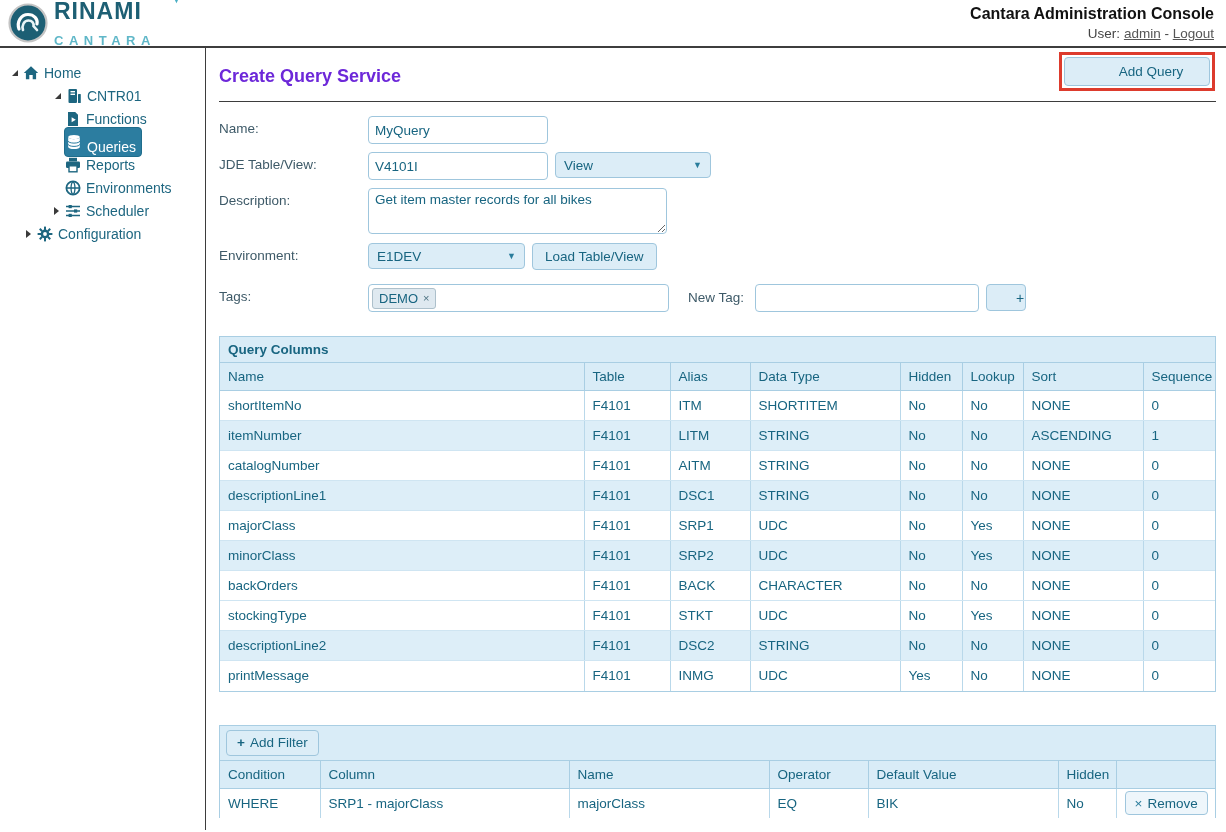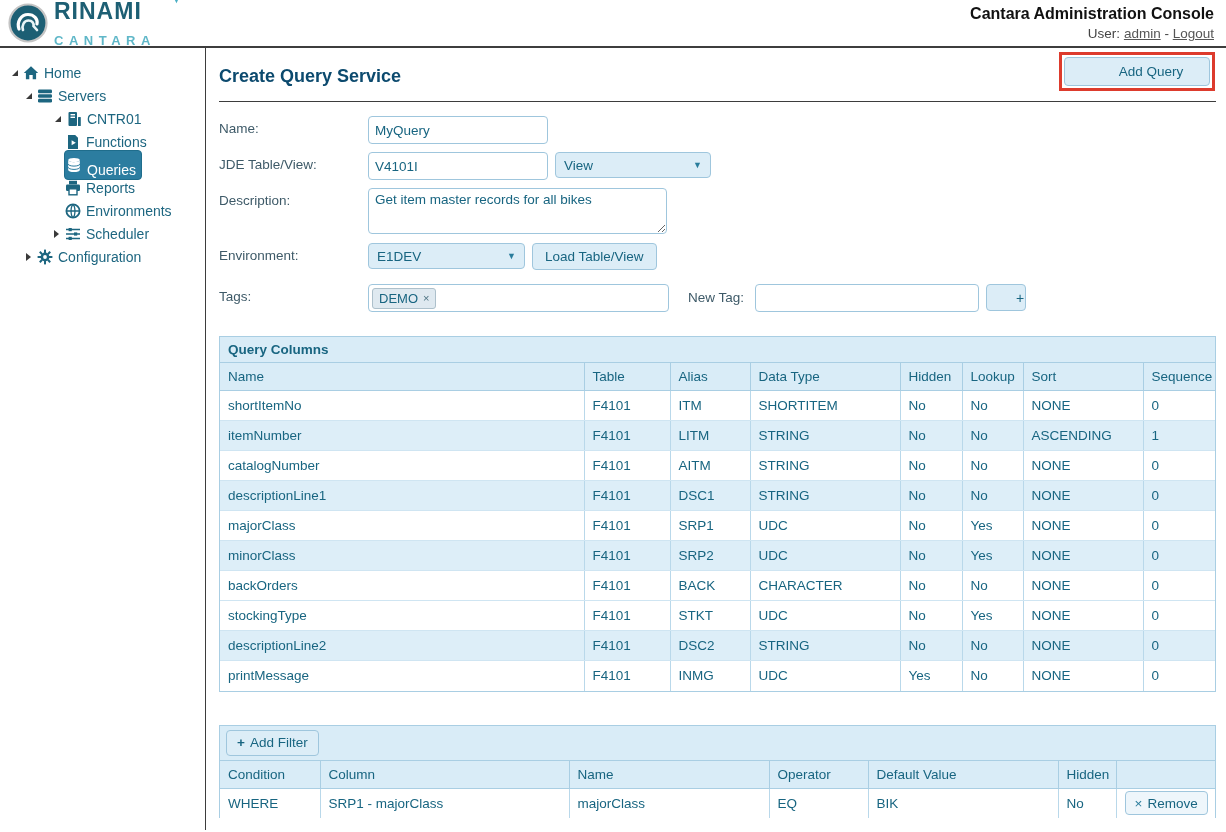--- a/index.html
+++ b/index.html
@@ -33,21 +33,21 @@
     border-bottom:4px solid transparent; border-left:5px solid #3a3a3a; }
   .tree-pill { display:inline-flex; align-items:center; padding:1px 5px 1px 1px; border-radius:4px; color:#1d6680; }
   .tree-row.selected .tree-pill { background:#2c7da0; border:1px solid #1f6d8c; color:#fff; }
   .tree-icon { width:18px; height:16px; display:inline-flex; align-items:center; margin-right:3px; }
   .tree-icon svg { width:16px; height:16px; fill:currentColor; }
   .tree-label { }
   .tree-row.selected .tree-label { color:#fff;margin-top:10px; }
 
   
   .page-head { position:relative; border-bottom:1px solid #3d3d3d; padding-bottom:14px; }
-  .page-title { font-size:18px; font-weight:bold; color:#0c4a6e; padding-top:4px; }
+  .page-title { font-size:18px; font-weight:bold; color:#6d28d9; padding-top:4px; }
   .add-query-hl { position:absolute; right:1px; top:-10px; border:3px solid #dd3b2d; padding:2px; background:#fff; }
   .btn { background:#dcedf7; border:1px solid #9fc6dd; border-radius:4px; color:#186581;
     font-size:13.5px; font-family:"Liberation Sans",sans-serif; cursor:pointer;padding-left:28px; }
   .add-query-btn { width:146px; height:29px; }
 
   
   .form { margin-top:14px; }
   .frow { display:flex; align-items:flex-start; margin-bottom:8px; }
   .flabel { width:149px; flex:0 0 149px; font-size:13.5px; color:#3e5a68; padding-top:5px; }
   .tinput { height:28px; border:1px solid #9fc6dd; border-radius:4px; padding:0 6px;
@@ -126,35 +126,20 @@
         <span class="tri tri-open">
           <i></i>
         </span>
         <span class="tree-pill">
           <span class="tree-icon">
             <svg viewBox="0 0 16 16">
               <path d="M8 1.2 15.2 8h-2.1v6.2H9.7v-4.3H6.3v4.3H2.9V8H.8z"></path>
             </svg>
           </span>
           <span class="tree-label">Home</span>
-        </span>
-      </div>
-      <div class="tree-row" style="padding-left: 21px;">
-        <span class="tri tri-open">
-          <i></i>
-        </span>
-        <span class="tree-pill">
-          <span class="tree-icon">
-            <svg viewBox="0 0 16 16">
-              <rect x="1" y="1.6" width="14" height="3.6" rx="1.2"></rect>
-              <rect x="1" y="6.2" width="14" height="3.6" rx="1.2"></rect>
-              <rect x="1" y="10.8" width="14" height="3.6" rx="1.2"></rect>
-            </svg>
-          </span>
-          <span class="tree-label">Servers</span>
         </span>
       </div>
       <div class="tree-row" style="padding-left: 50px;">
         <span class="tri tri-open">
           <i></i>
         </span>
         <span class="tree-pill">
           <span class="tree-icon">
             <svg viewBox="0 0 16 16">
               <rect x="2.5" y="1" width="8.5" height="14" rx="1"></rect>

